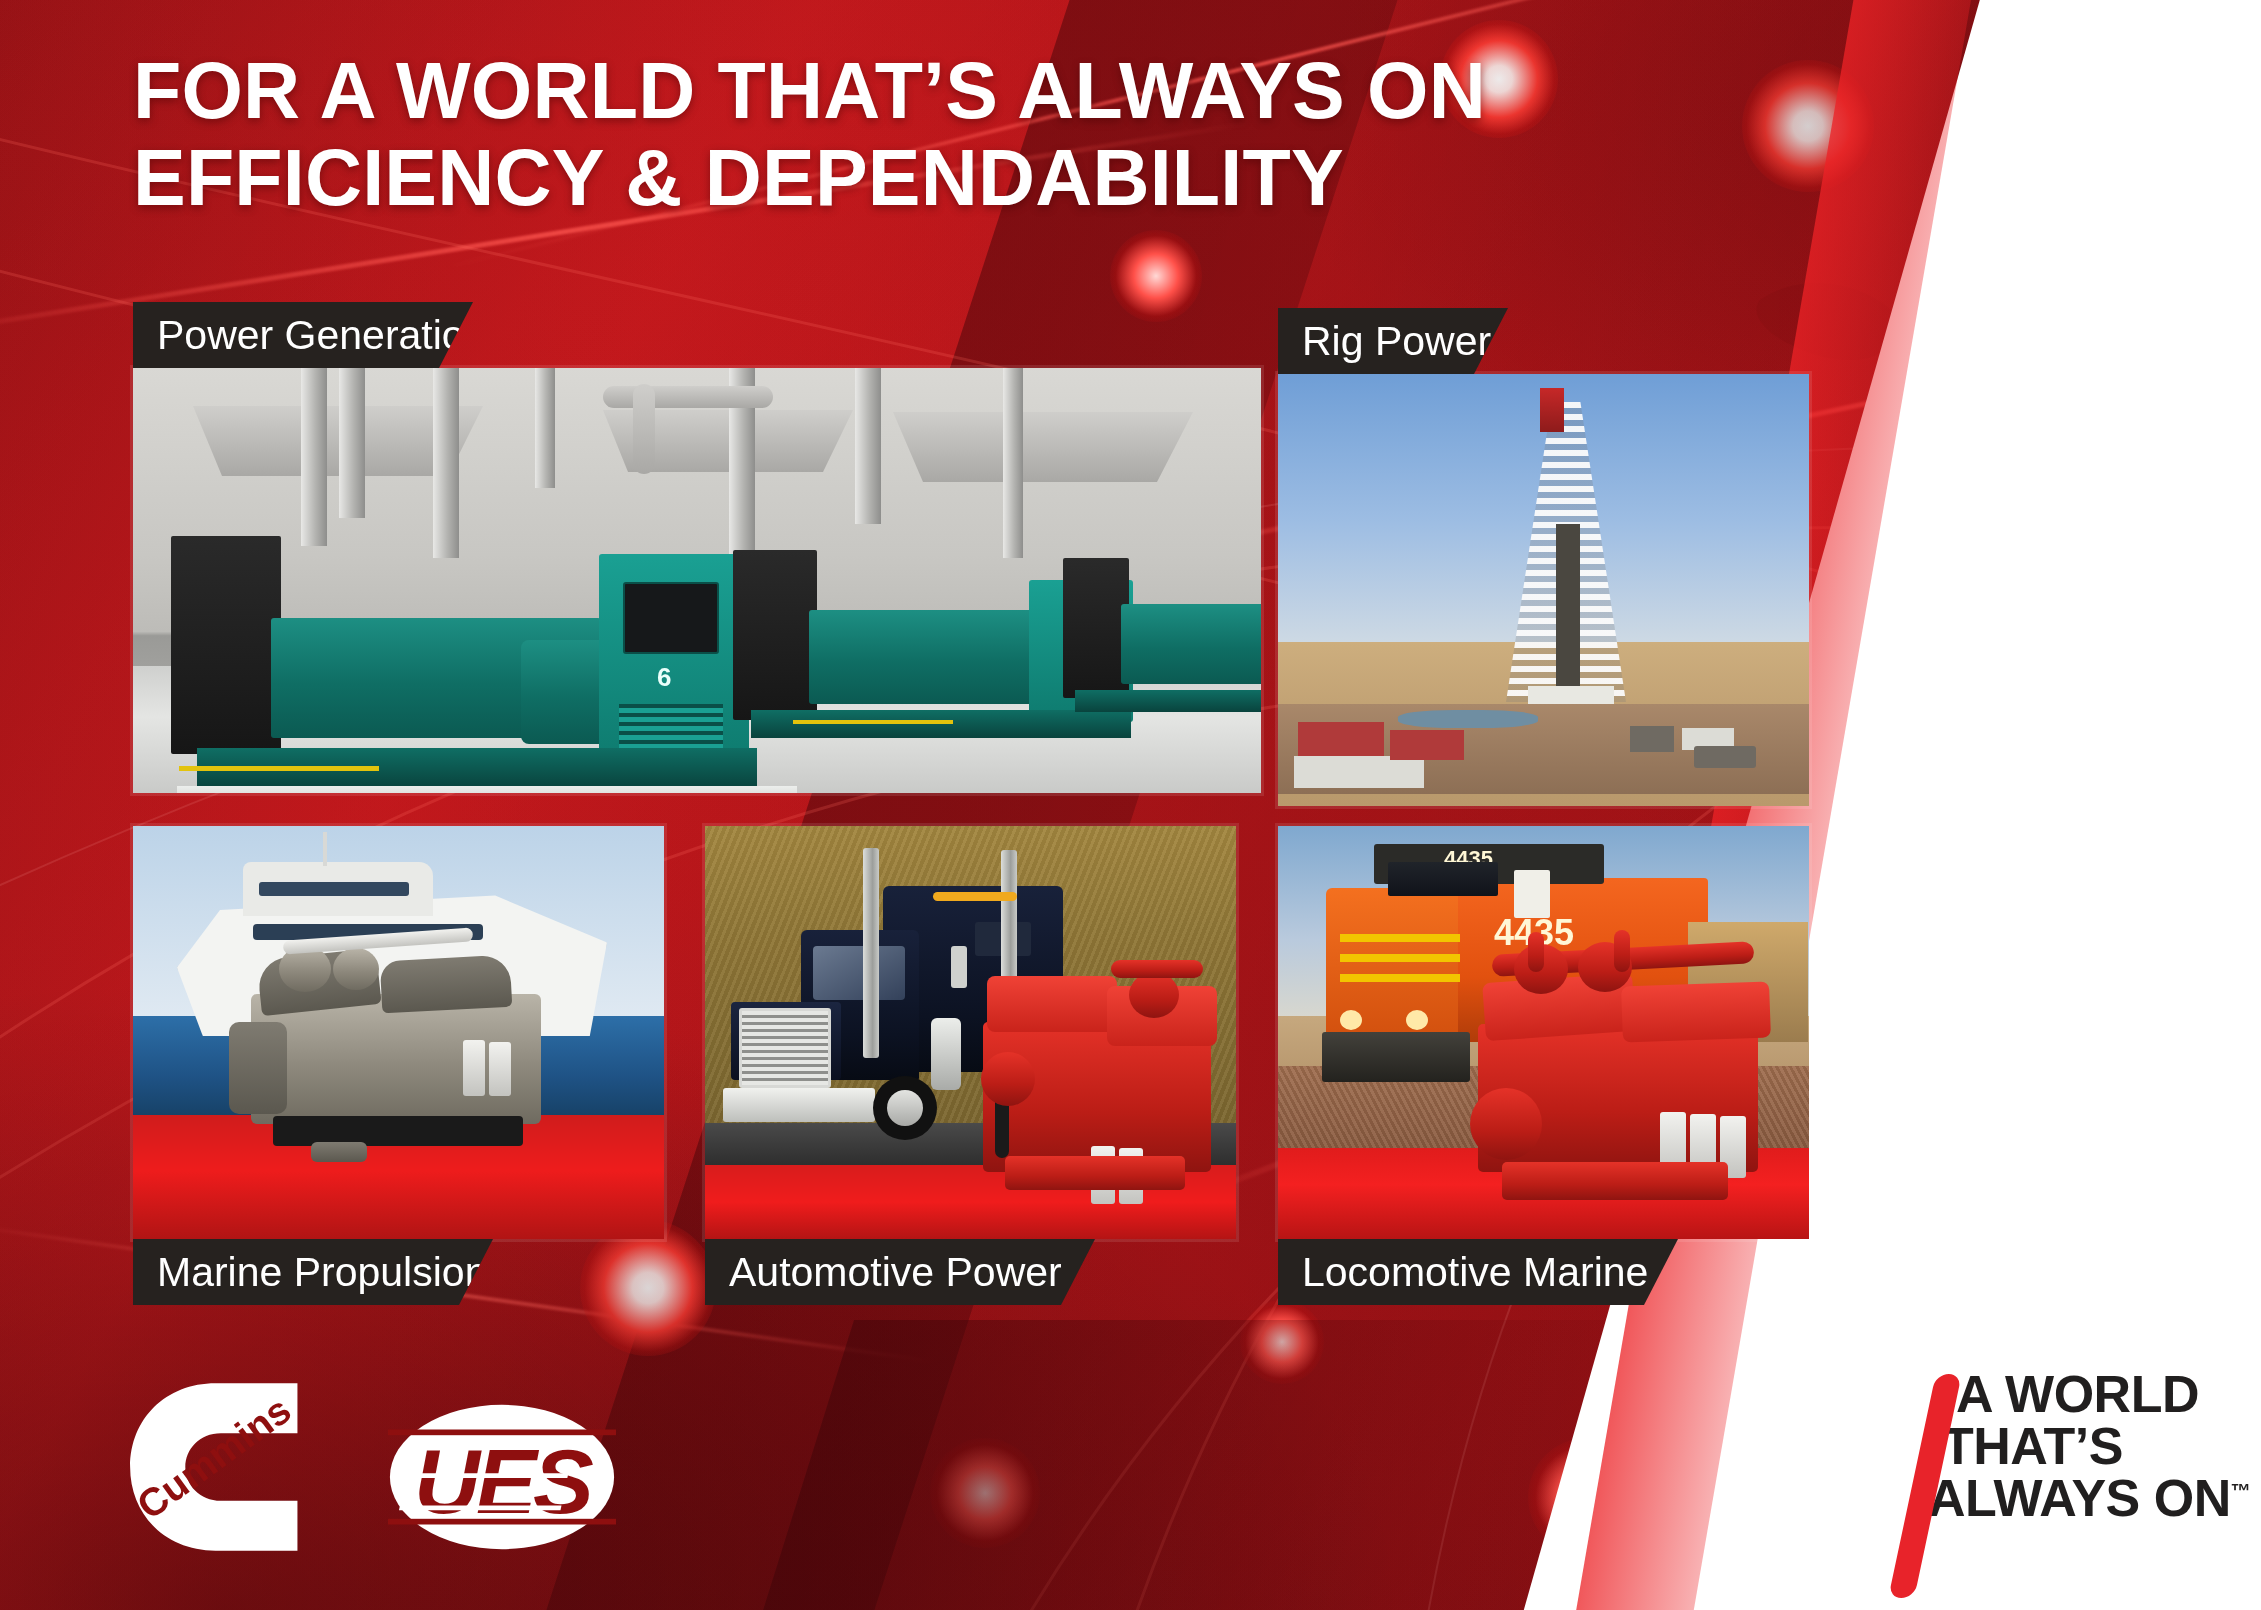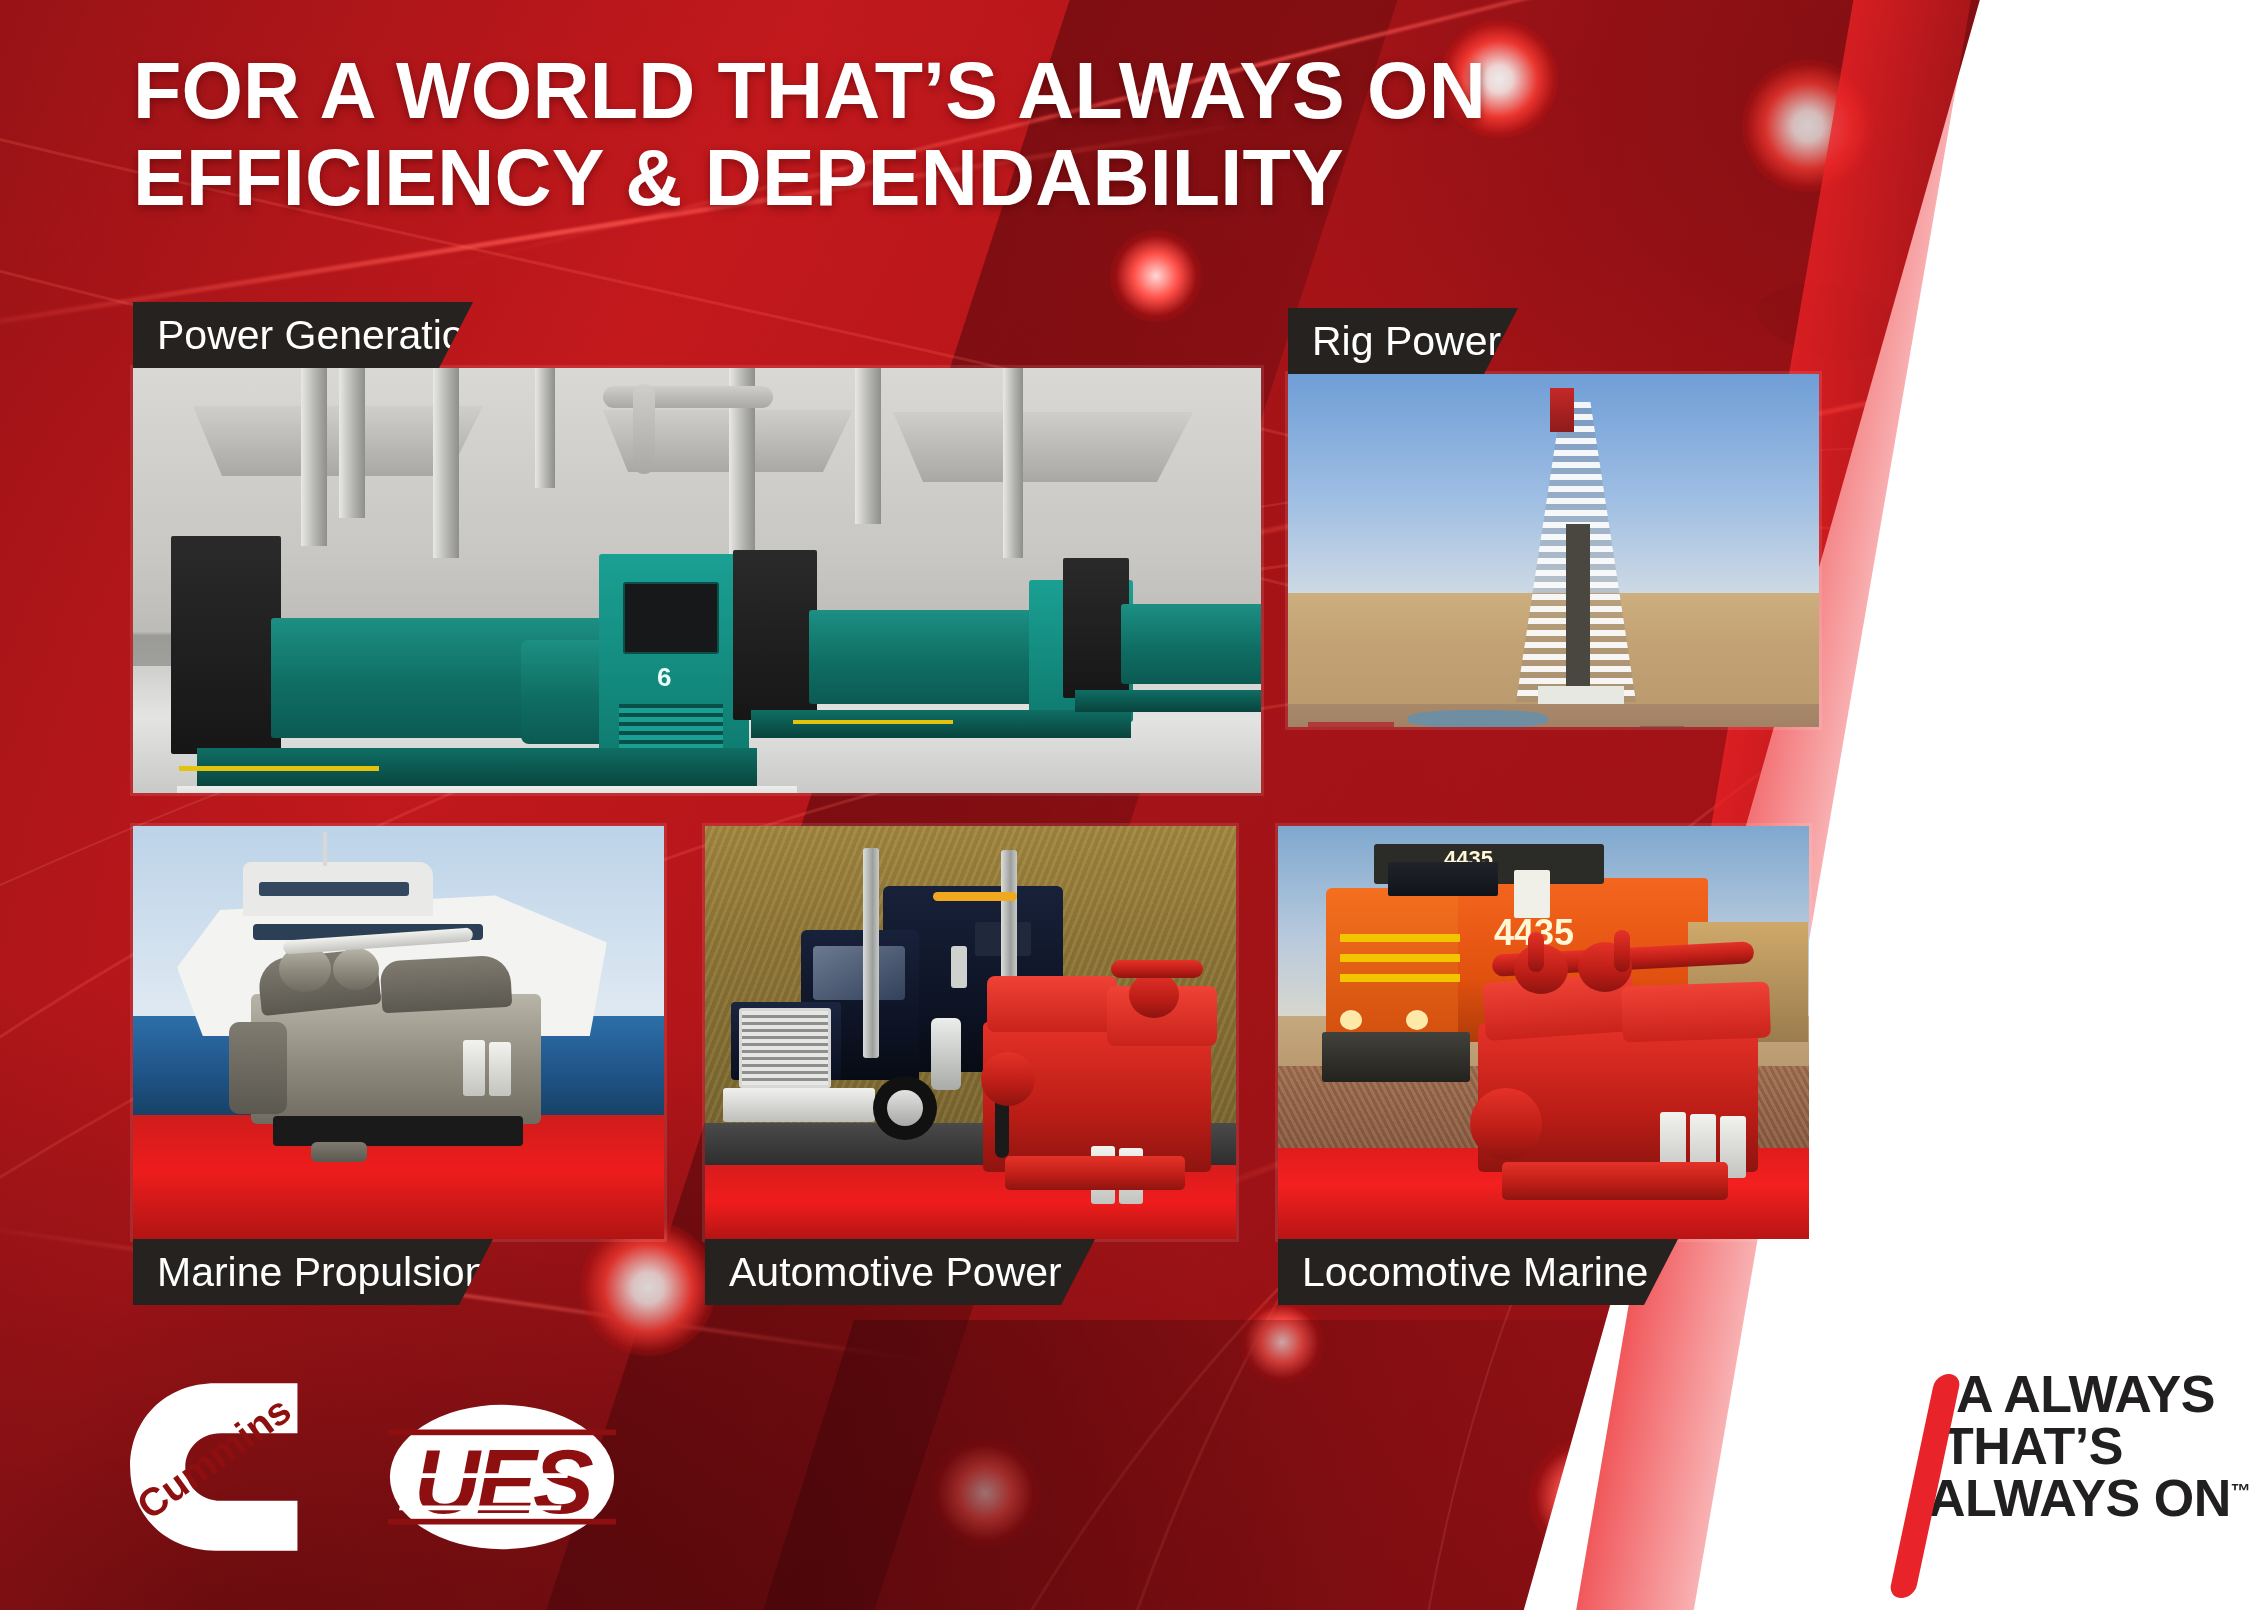--- a/index.html
+++ b/index.html
@@ -341,21 +341,21 @@
       </div>
 
       <div style="position:absolute;left:46px;top:398px;width:200px;height:5px;background:#e3c30d;"></div>
       <div style="position:absolute;left:660px;top:352px;width:160px;height:4px;background:#e3c30d;"></div>
     </div>
     <div class="tab" style="left:0;top:-66px;width:340px;">
       <span>Power Generation</span>
     </div>
   </div>
 
-  <div class="panel bordered" style="left:1278px;top:374px;width:531px;height:353px;margin-left:10px;">
+  <div class="panel bordered" style="left:1278px;top:374px;width:531px;height:432px;">
     <div class="photo">
       <div class="rig-sky"></div>
       <div class="rig-sand"></div>
       <div class="rig-tower" style="left:228px;top:28px;width:120px;height:300px;"></div>
       <div class="rig-cap" style="left:262px;top:14px;width:24px;height:44px;"></div>
       <div style="position:absolute;left:278px;top:150px;width:24px;height:180px;background:#4a4740;"></div>
       <div class="rig-base" style="left:236px;top:322px;width:112px;height:56px;clip-path:polygon(18% 0,82% 0,100% 100%,0 100%);"></div>
       <div style="position:absolute;left:250px;top:312px;width:86px;height:18px;background:#e8e8e2;"></div>
       <div class="rig-yard" style="left:0;top:330px;width:531px;height:90px;"></div>
       <div class="rig-eq" style="left:20px;top:348px;width:86px;height:34px;"></div>
@@ -499,19 +499,19 @@
         <rect x="36" y="40" width="170" height="5" transform="skewX(-12)"></rect>
         <rect x="36" y="76" width="170" height="5" transform="skewX(-12)"></rect>
         <rect x="36" y="110" width="170" height="5" transform="skewX(-12)"></rect>
       </g>
     </svg>
   </div>
 
   <div class="tagline" style="left:1912px;top:1368px;">
     <div class="tag-bar"></div>
     <div class="tag-text">
-      <div class="ln2">A ALWAYS</div>
+      <div class="ln2">A WORLD</div>
       <div class="ln3">THAT’S</div>
       <div class="ln4"><span>ALWAYS ON</span><span class="tm">™</span></div>
     </div>
   </div>
 
 </div>
 
 </body></html>

